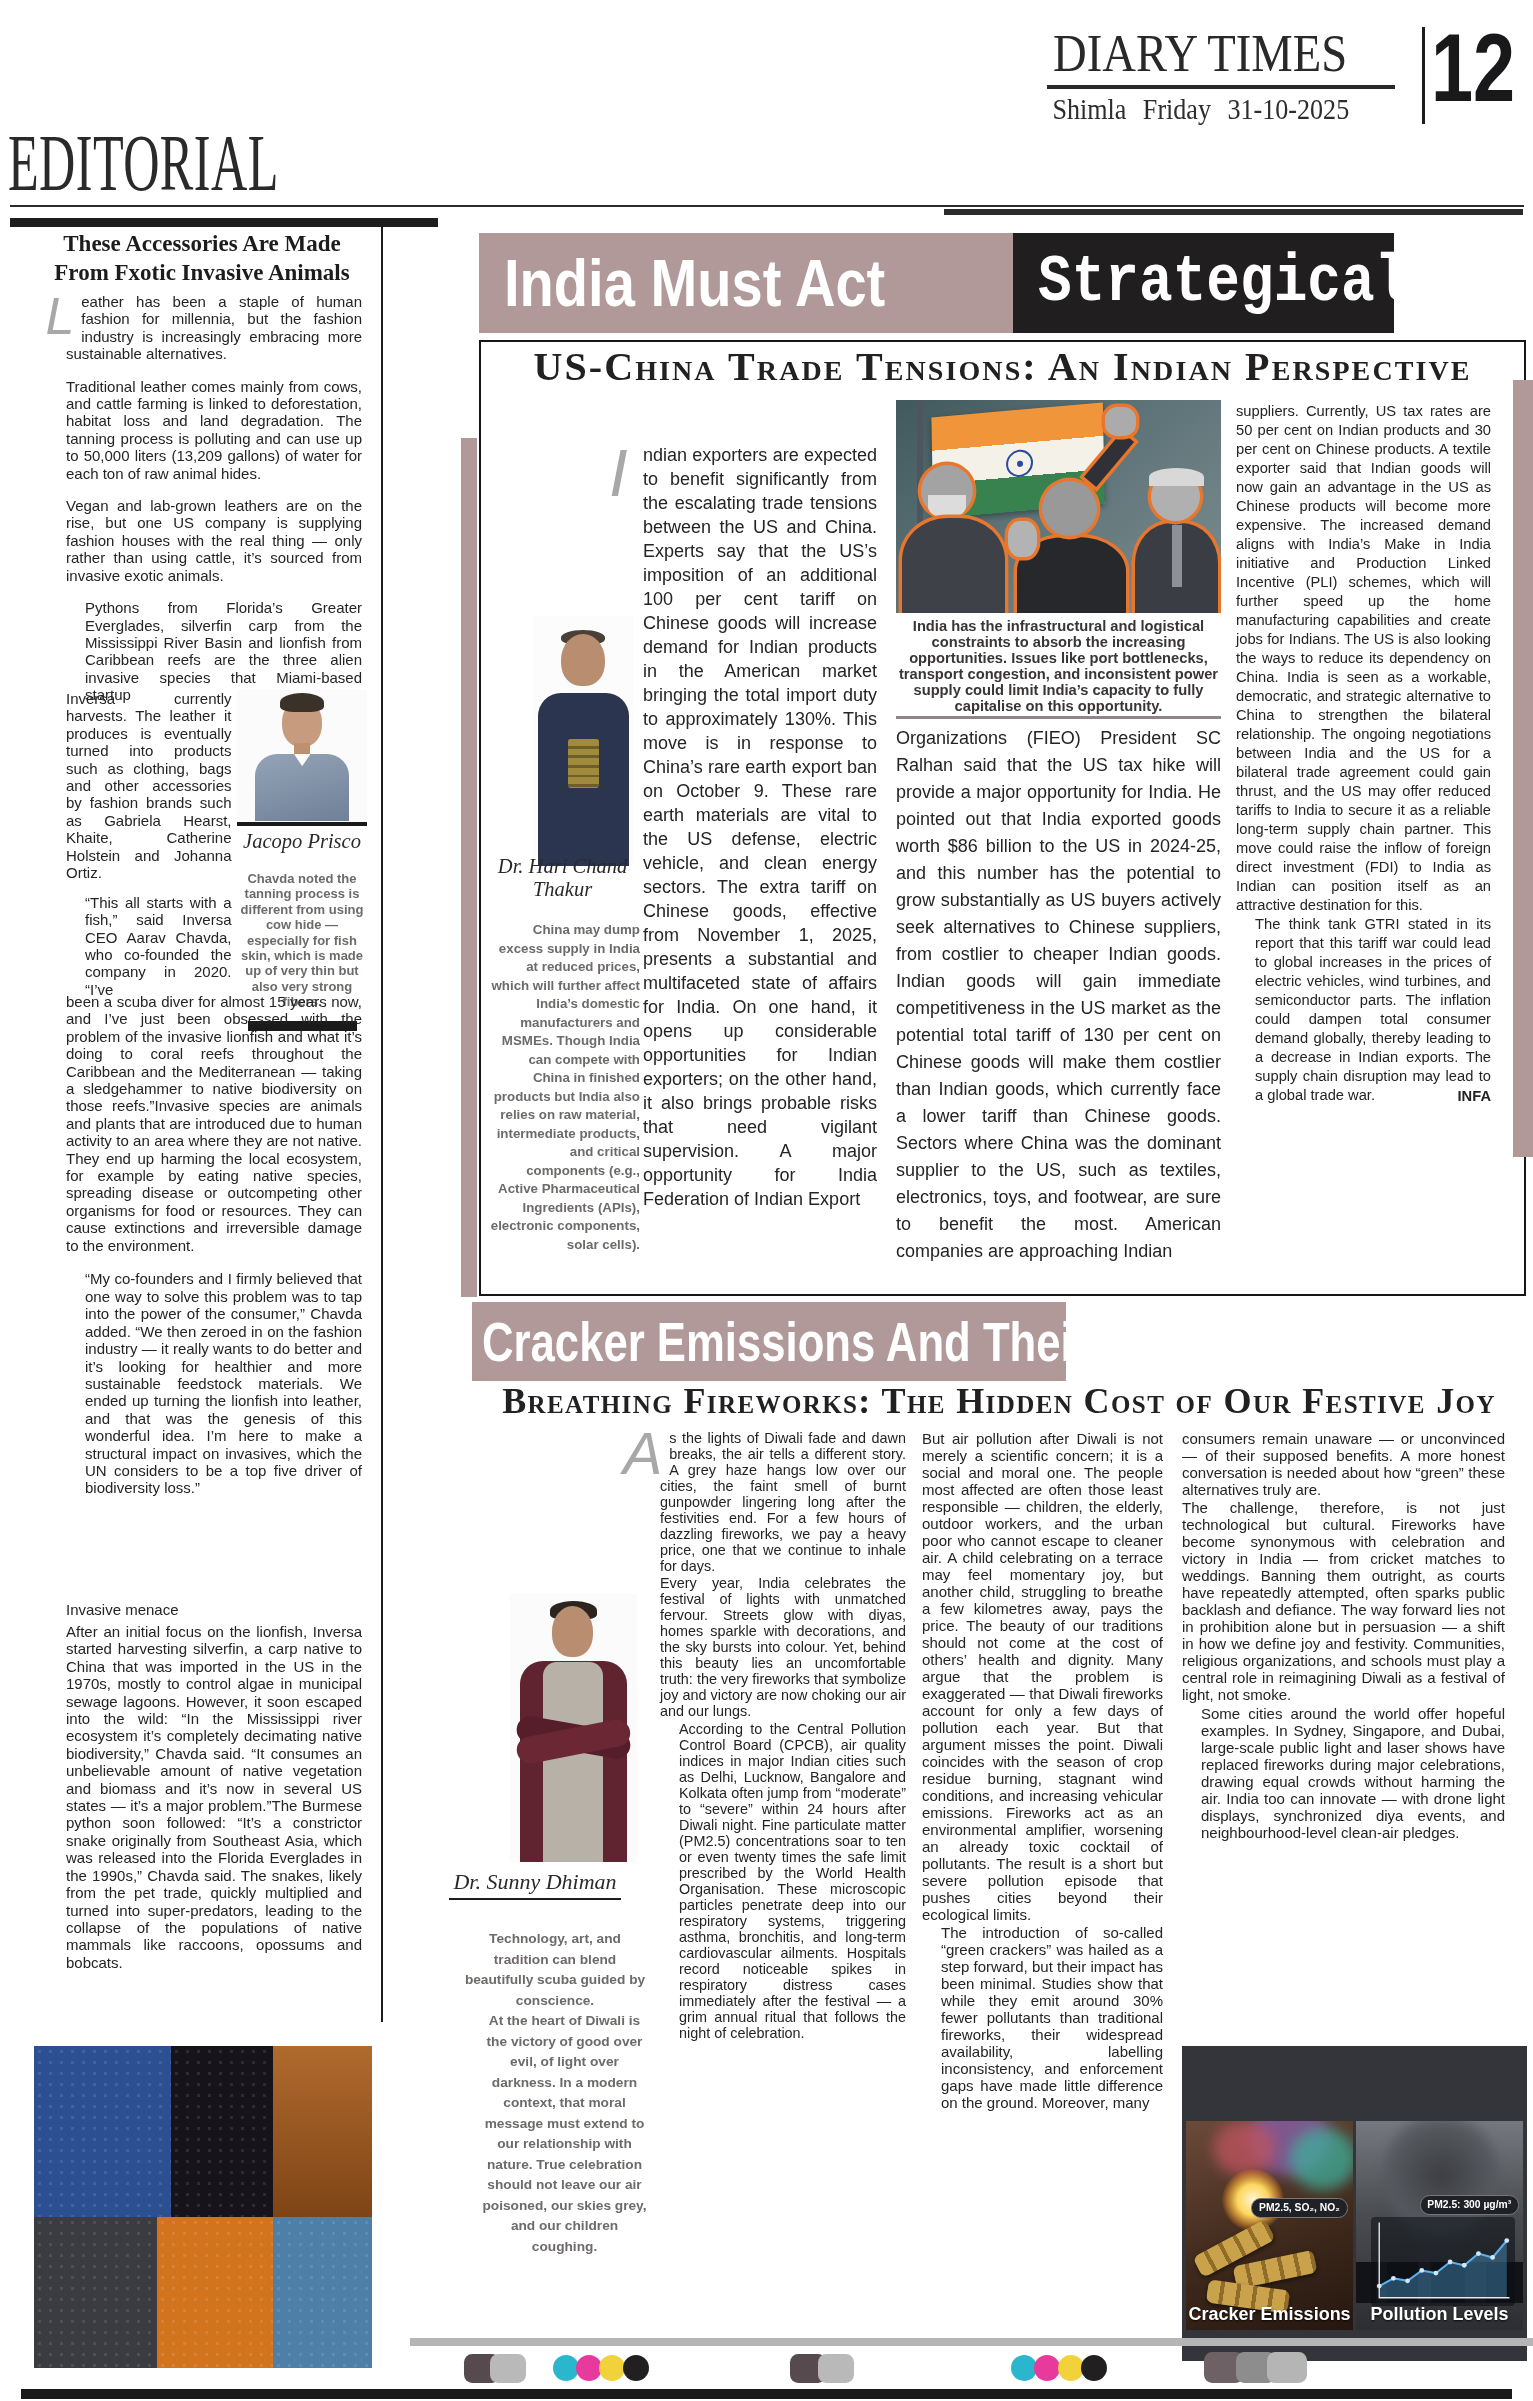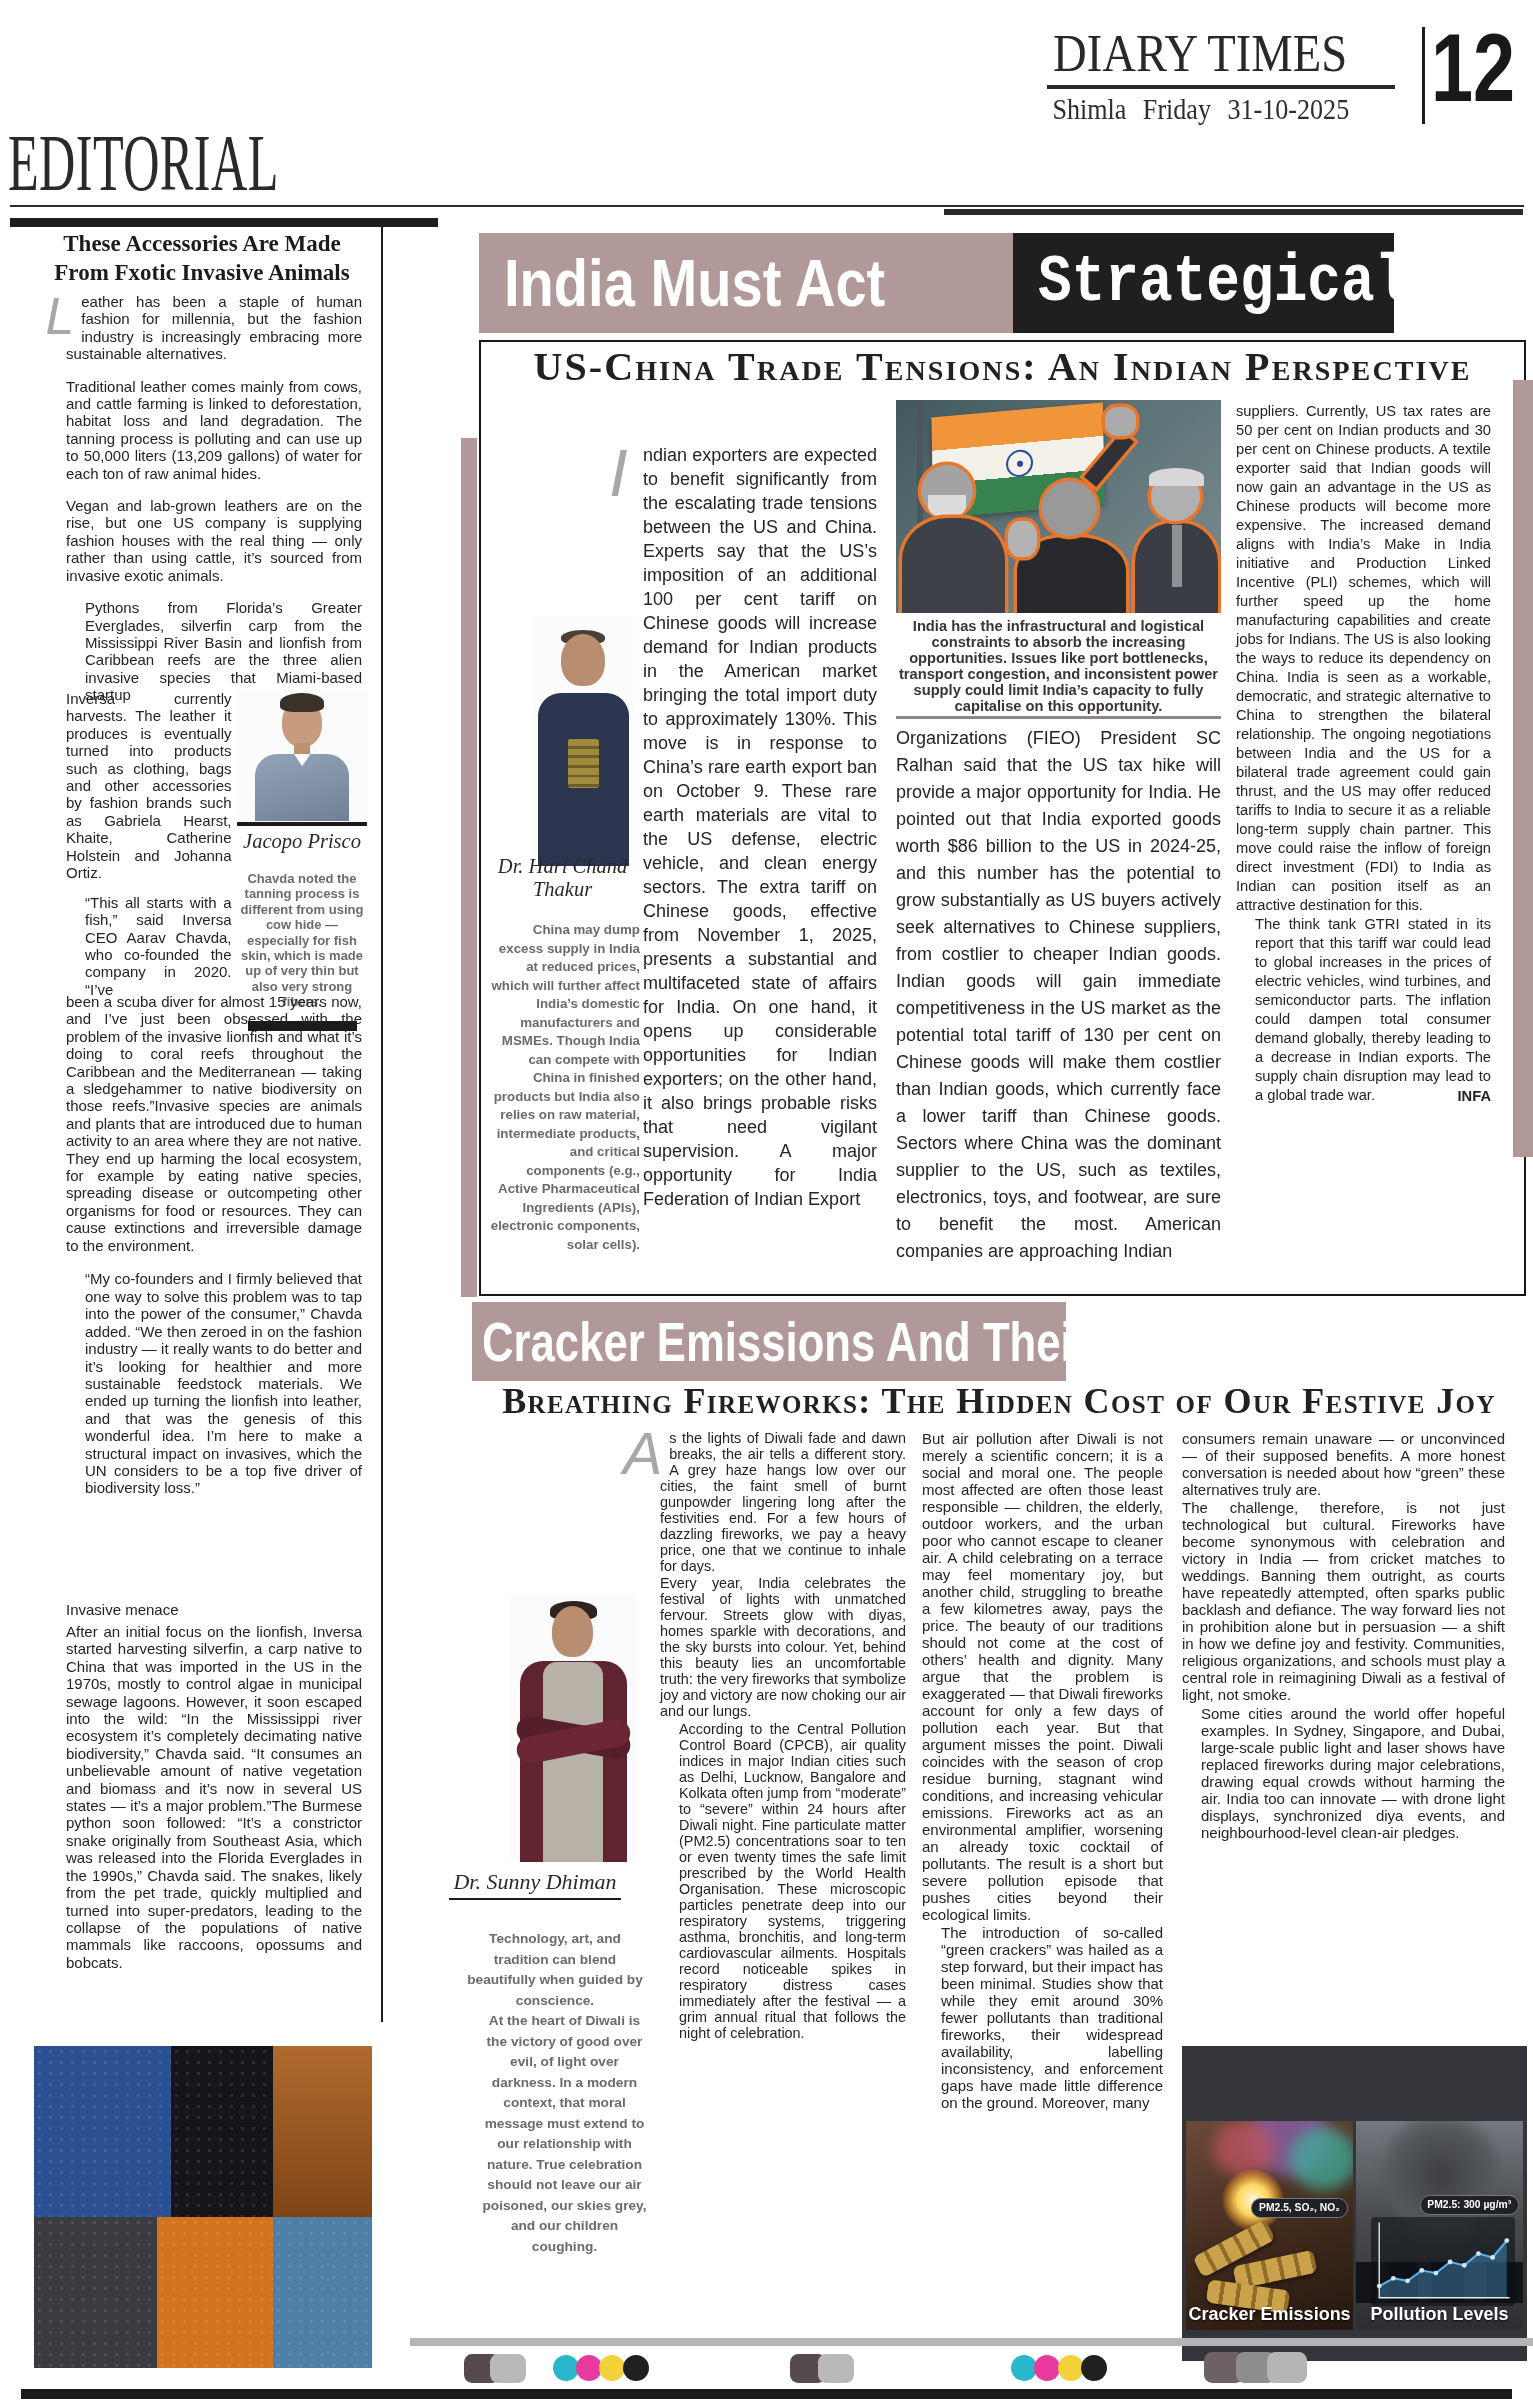--- a/index.html
+++ b/index.html
@@ -317,21 +317,21 @@
     <div class="hair"></div>
     <div class="head"></div>
     <div class="torso"></div>
     <div class="vest"></div>
     <div class="arm1"></div>
     <div class="arm2"></div>
   </div>
   <div class="abs fig-caption" id="sunny-caption">Dr. Sunny Dhiman</div>
   <div class="abs pull-quote plist" id="sunny-quote">
 
-  <p class="bodyp">Technology, art, and tradition can blend beautifully when guided by conscience.</p>
+  <p class="bodyp">Technology, art, and tradition can blend beautifully scuba guided by conscience.</p>
       <p class="bodyp">At the heart of Diwali is the victory of good over evil, of light over darkness. In a modern context, that moral message must extend to our relationship with nature. True celebration should not leave our air poisoned, our skies grey, and our children coughing.</p>
     </div>
 
   <div class="abs just plist" id="cr-col2">
 
   <p class="bodyp just">But air pollution after Diwali is not merely a scientific concern; it is a social and moral one. The people most affected are often those least responsible — children, the elderly, outdoor workers, and the urban poor who cannot escape to cleaner air. A child celebrating on a terrace may feel momentary joy, but another child, struggling to breathe a few kilometres away, pays the price. The beauty of our traditions should not come at the cost of others’ health and dignity. Many argue that the problem is exaggerated — that Diwali fireworks account for only a few days of pollution each year. But that argument misses the point. Diwali coincides with the season of crop residue burning, stagnant wind conditions, and increasing vehicular emissions. Fireworks act as an environmental amplifier, worsening an already toxic cocktail of pollutants. The result is a short but severe pollution episode that pushes cities beyond their ecological limits.</p>
       <p class="bodyp just">The introduction of so-called “green crackers” was hailed as a step forward, but their impact has been minimal. Studies show that while they emit around 30% fewer pollutants than traditional fireworks, their widespread availability, labelling inconsistency, and enforcement gaps have made little difference on the ground. Moreover, many</p>
     </div>
   <div class="abs just plist" id="cr-col3">
 

